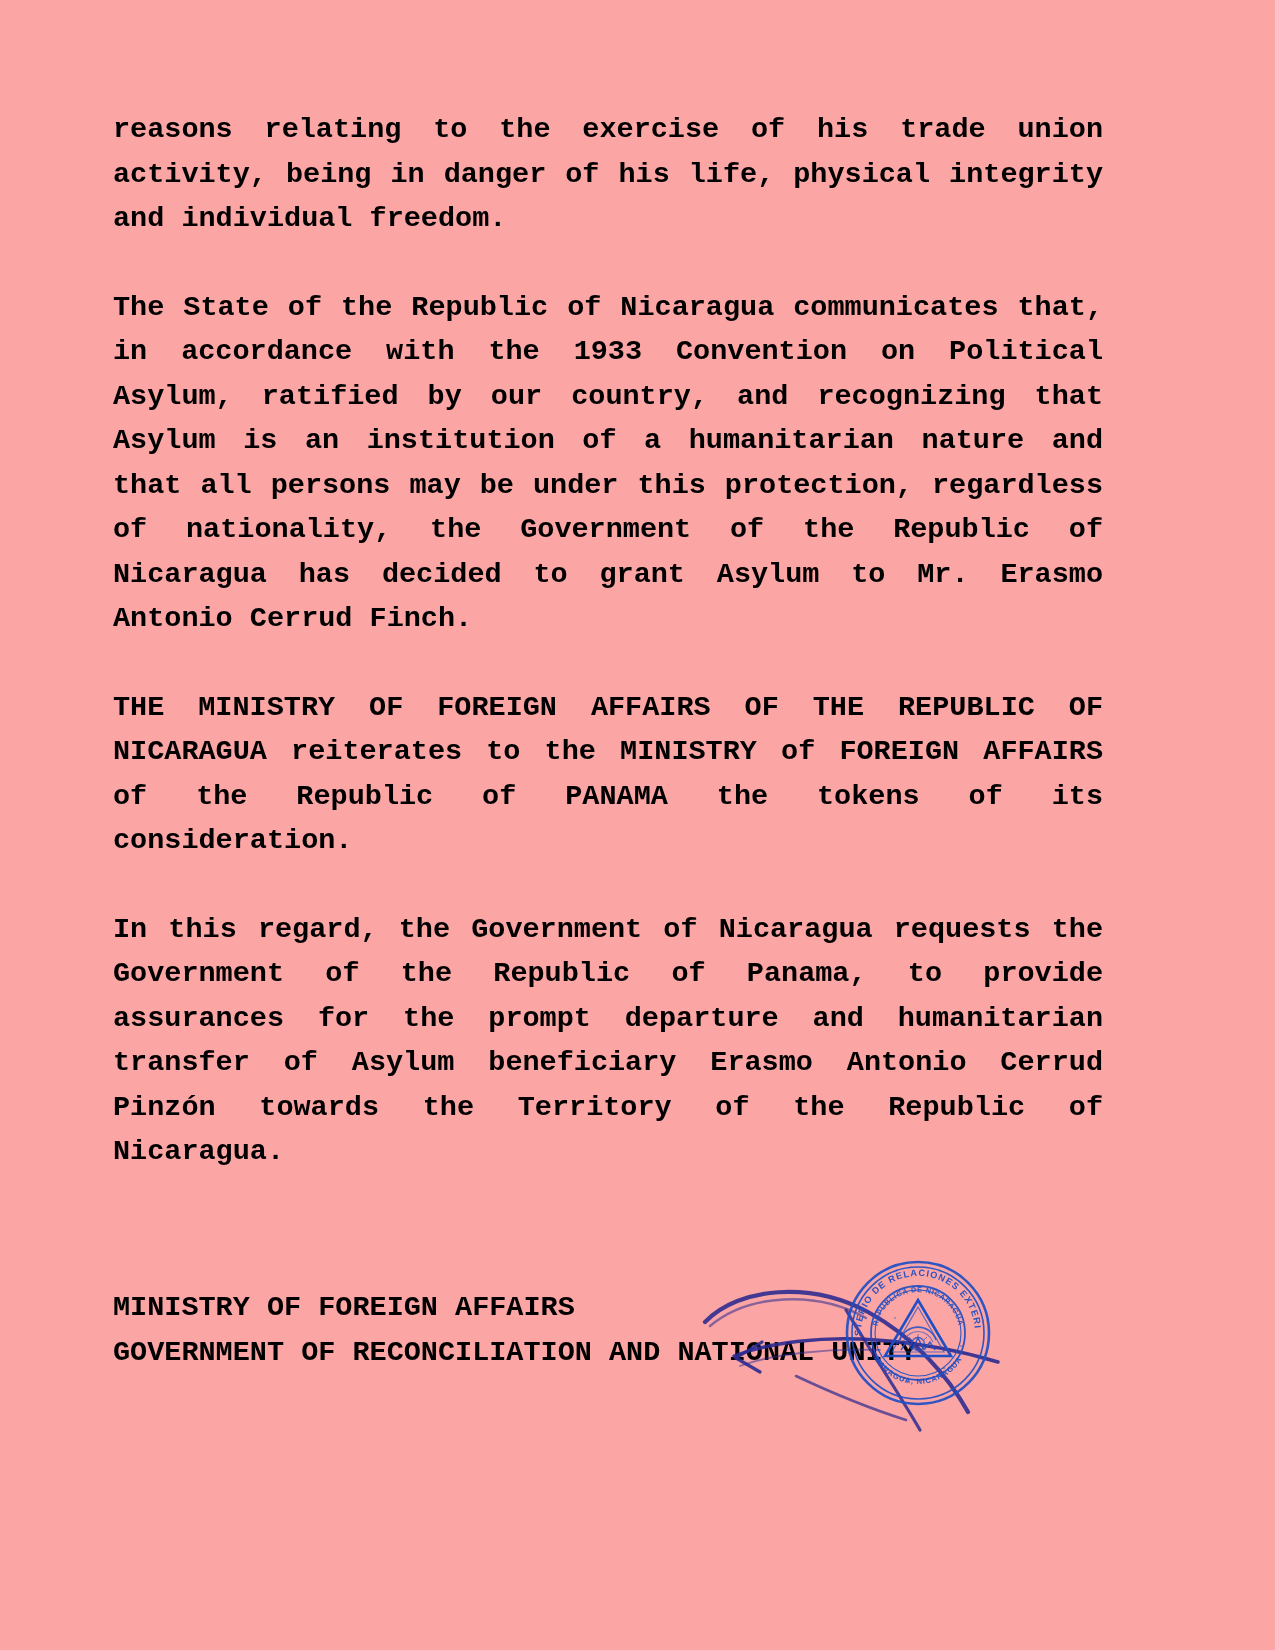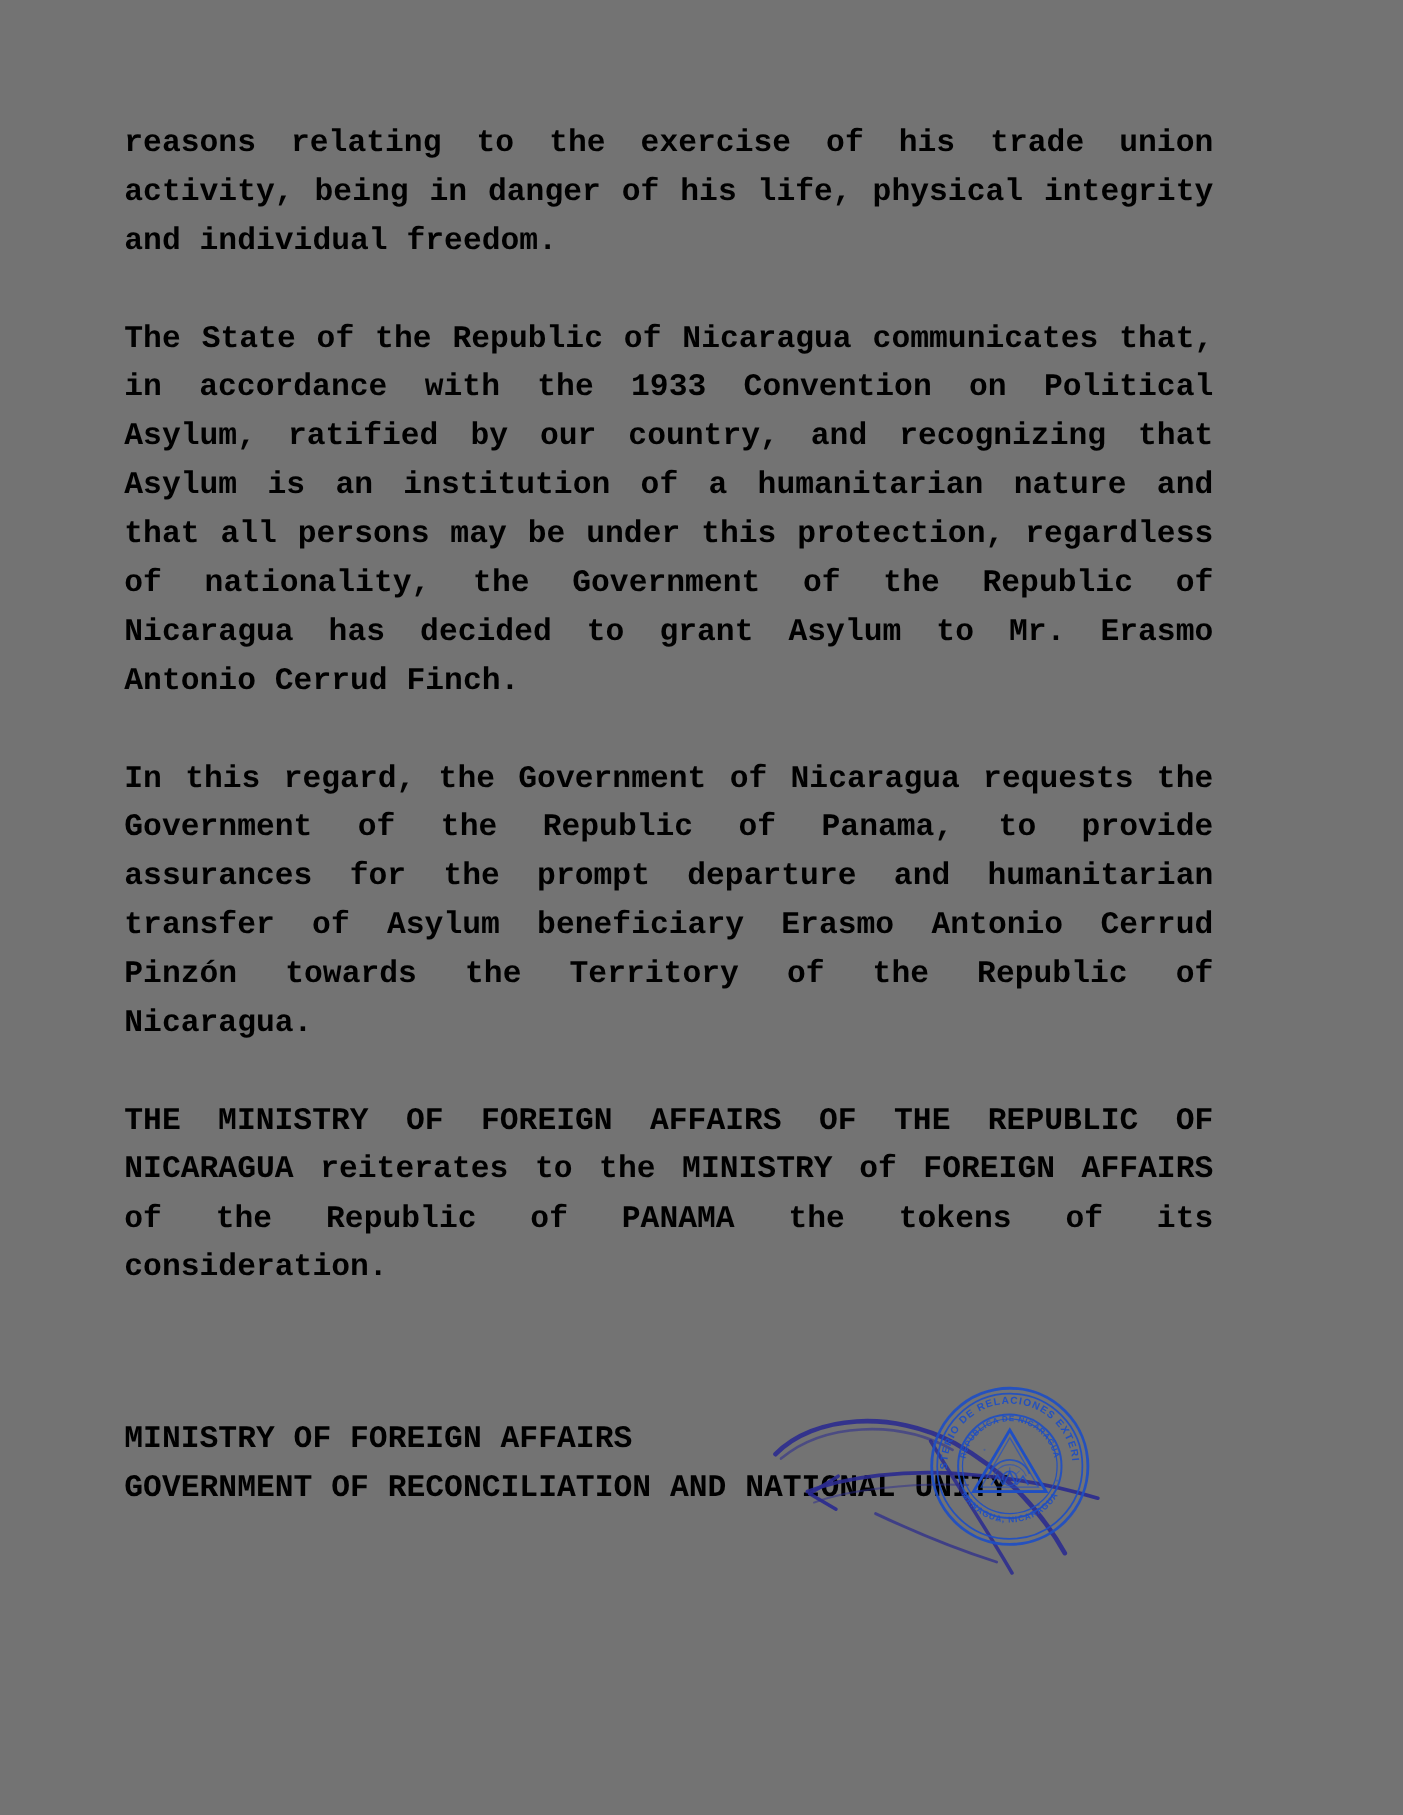--- a/index.html
+++ b/index.html
@@ -4,21 +4,21 @@
 <style>
   html, body {
     margin: 0;
     padding: 0;
     background: #ffffff;
   }
   .page {
     position: relative;
     width: 1275px;
     height: 1650px;
-    background: #737373;
+    background: #fca5a5;
     overflow: hidden;
     box-sizing: border-box;
   }
   .doc-body {
     position: absolute;
     left: 113px;
     top: 108px;
     width: 990px;
   }
   .para {
@@ -77,23 +77,23 @@
 <body>
 
 <div class="page">
 
   <div class="doc-body">
 
     <p class="para para-p1">reasons relating to the exercise of his trade union activity, being in danger of his life, physical integrity and individual freedom.</p>
 
     <p class="para para-p2">The State of the Republic of Nicaragua communicates that, in accordance with the 1933 Convention on Political Asylum, ratified by our country, and recognizing that Asylum is an institution of a humanitarian nature and that all persons may be under this protection, regardless of nationality, the Government of the Republic of Nicaragua has decided to grant Asylum to Mr. Erasmo Antonio Cerrud Finch.</p>
 
+    <p class="para para-p4">THE MINISTRY OF FOREIGN AFFAIRS OF THE REPUBLIC OF NICARAGUA reiterates to the MINISTRY of FOREIGN AFFAIRS of the Republic of PANAMA the tokens of its consideration.</p>
+
     <p class="para para-p3">In this regard, the Government of Nicaragua requests the Government of the Republic of Panama, to provide assurances for the prompt departure and humanitarian transfer of Asylum beneficiary Erasmo Antonio Cerrud Pinzón towards the Territory of the Republic of Nicaragua.</p>
-
-    <p class="para para-p4">THE MINISTRY OF FOREIGN AFFAIRS OF THE REPUBLIC OF NICARAGUA reiterates to the MINISTRY of FOREIGN AFFAIRS of the Republic of PANAMA the tokens of its consideration.</p>
 
   </div>
 
   <div class="signature-block">
     <div class="sig-line">MINISTRY OF FOREIGN AFFAIRS</div>
     <div class="sig-line">GOVERNMENT OF RECONCILIATION AND NATIONAL UNITY</div>
   </div>
 
   <div class="signature-stroke">
     <svg viewBox="0 0 330 160" xmlns="http://www.w3.org/2000/svg" aria-hidden="true">

